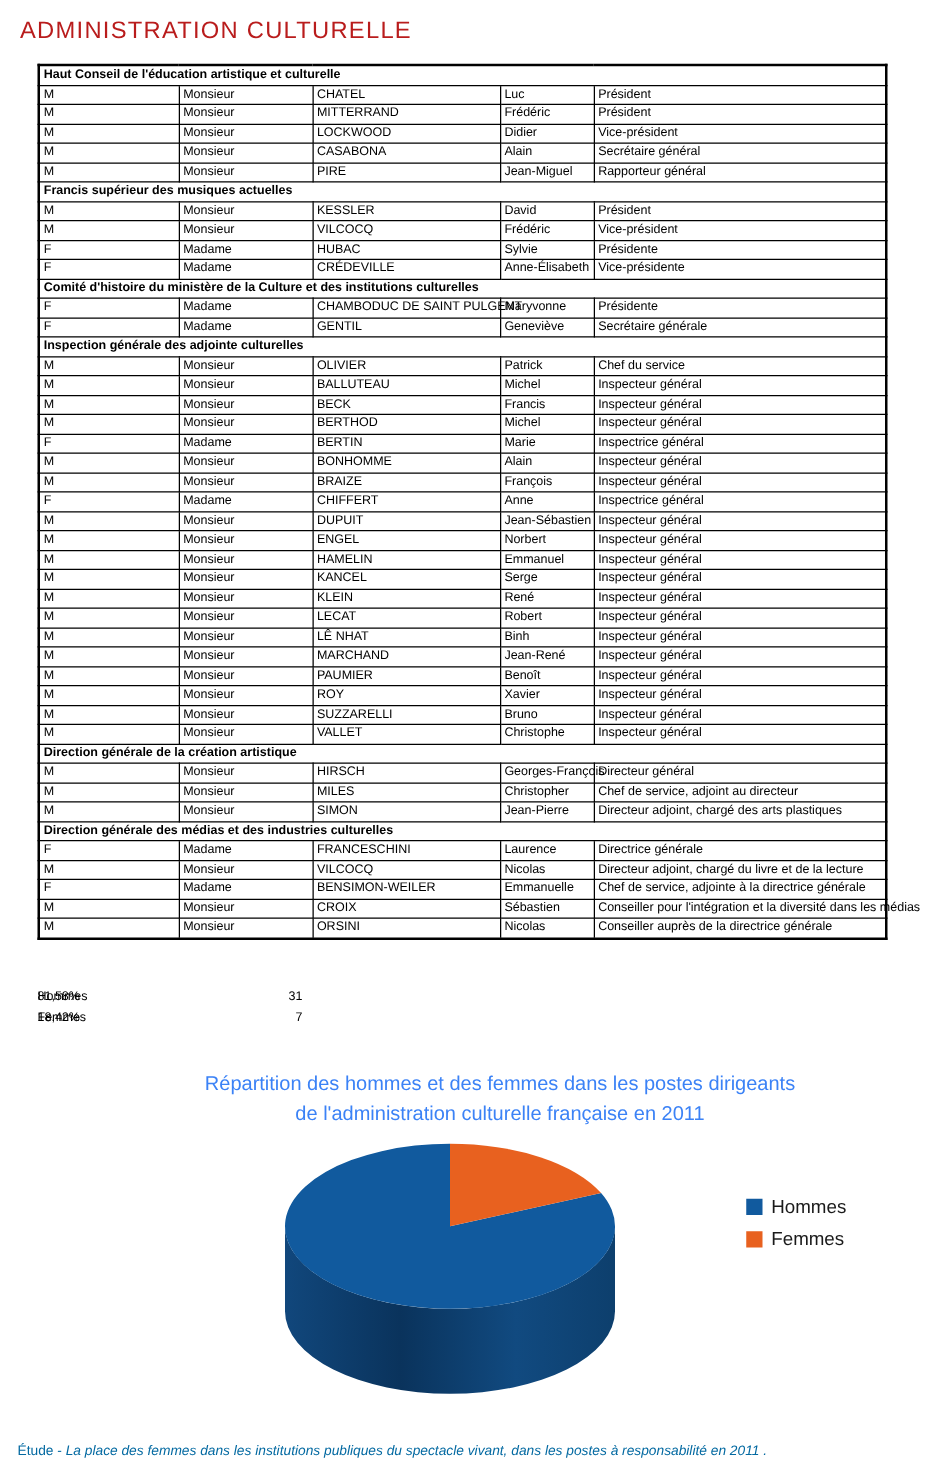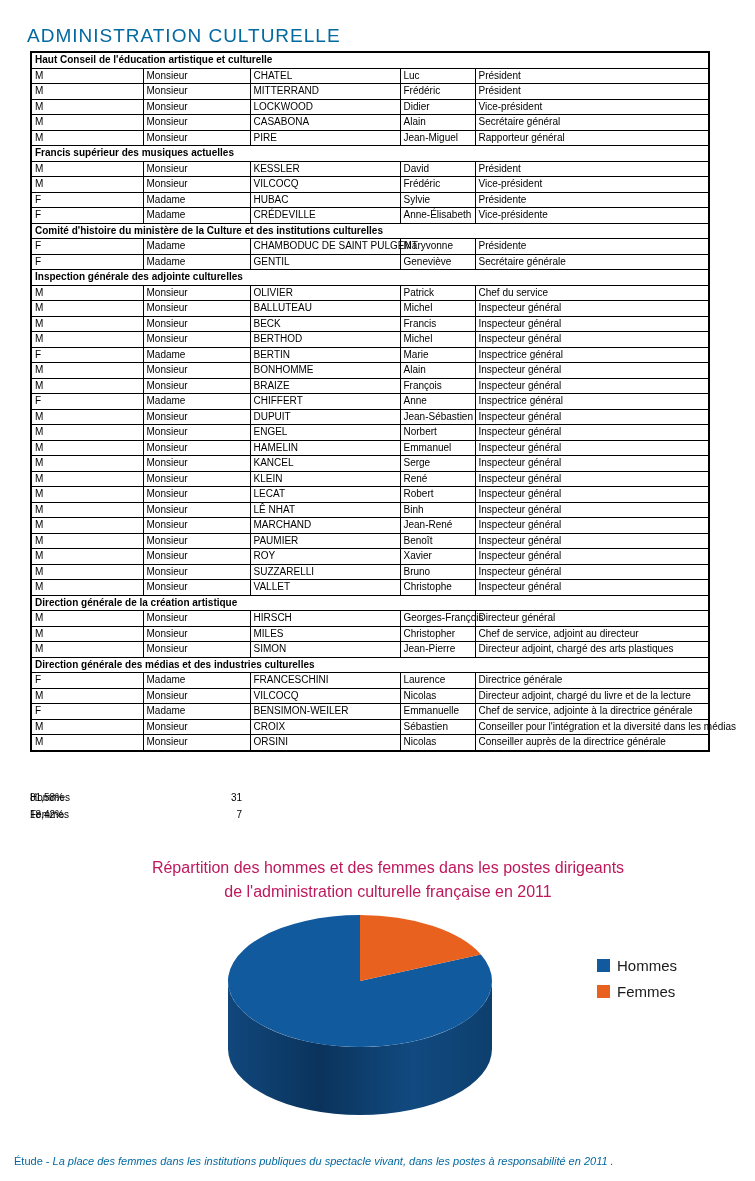--- a/index.html
+++ b/index.html
@@ -3,22 +3,22 @@
 <meta charset="utf-8">
 <style>
   html,body{margin:0;padding:0;}
   body{
     width:755px;height:1181px;position:relative;background:#ffffff;
     font-family:"Liberation Sans","DejaVu Sans",sans-serif;color:#000;
     overflow:hidden;
   }
   
   .doc-title{
-    position:absolute;left:16px;top:14px;margin:11px;
-    font-size:19px;font-weight:400;letter-spacing:1px;color:#0369a1;
+    position:absolute;left:16px;top:14px;margin:0;
+    font-size:19px;font-weight:400;letter-spacing:1px;color:#b91c1c;
   }
   
   .tbl-wrap{position:absolute;left:30px;top:51px;width:678px;}
   table.people{
     border-collapse:collapse;table-layout:fixed;width:678px;
     border:2px solid #000;
   }
   table.people td{
     border:1px solid #000;
     font-size:10px;line-height:14.5px;height:14.5px;
@@ -28,22 +28,22 @@
   }
   table.people td.section-cell{font-weight:bold;font-size:10px;margin-left:48px;}
   
   .stats{position:absolute;left:30px;top:792px;font-size:10px;}
   .stats-row{position:relative;height:17px;width:367px;}
   .s-label{position:absolute;left:0;top:0;}
   .s-value{position:absolute;left:0;top:0;width:212px;text-align:right;}
   .s-pct{position:absolute;left:0;top:0;width:367px;text-align:left;}
   
   .chart-title{
-    position:absolute;left:148px;top:856px;width:480px;
-    text-align:center;font-size:16px;line-height:24px;color:#be185d;
+    position:absolute;left:160px;top:856px;width:480px;
+    text-align:center;font-size:16px;line-height:24px;color:#3b82f6;
   }
   .pie-svg{position:absolute;left:100px;top:850px;}
   .legend{position:absolute;left:597px;top:957px;}
   .legend-item{display:flex;align-items:center;height:16px;margin-bottom:10px;font-size:15px;color:#1a1a1a;}
   .swatch{width:13px;height:13px;display:inline-block;margin-right:7px;}
   
   .caption{
     position:absolute;left:14px;top:1155px;width:741px;
     font-size:11px;white-space:nowrap;color:#0369a1;
   }

